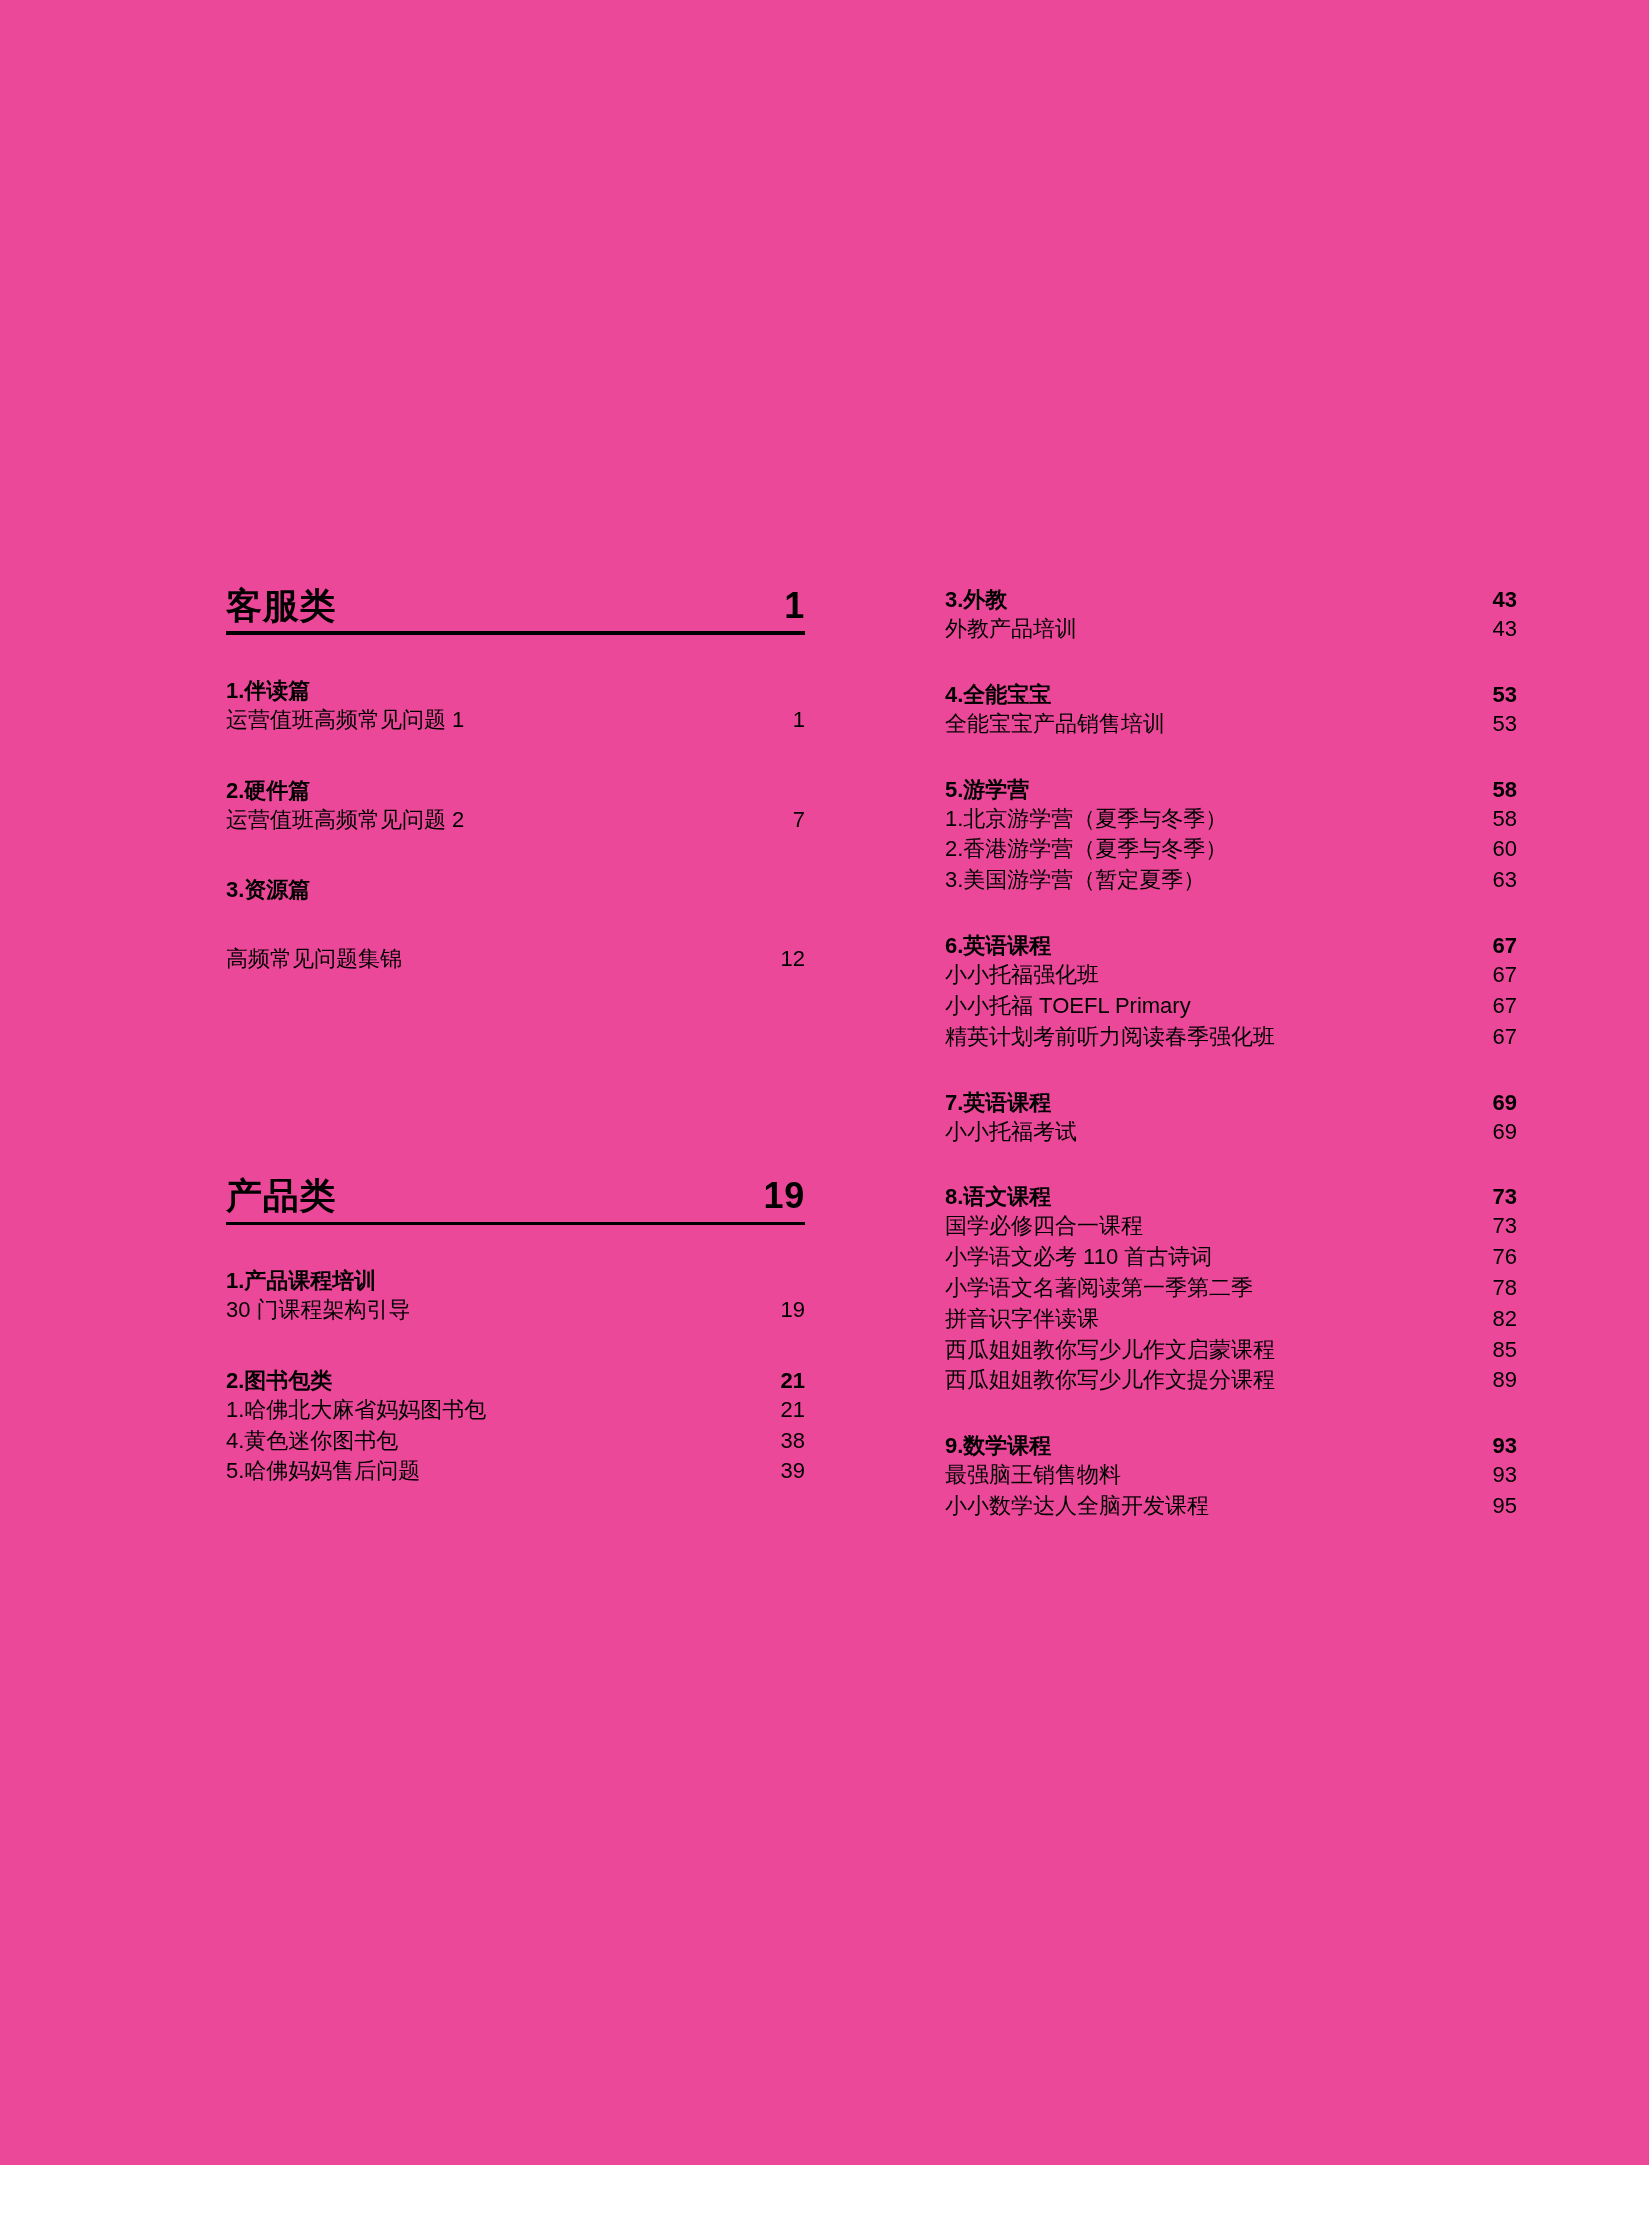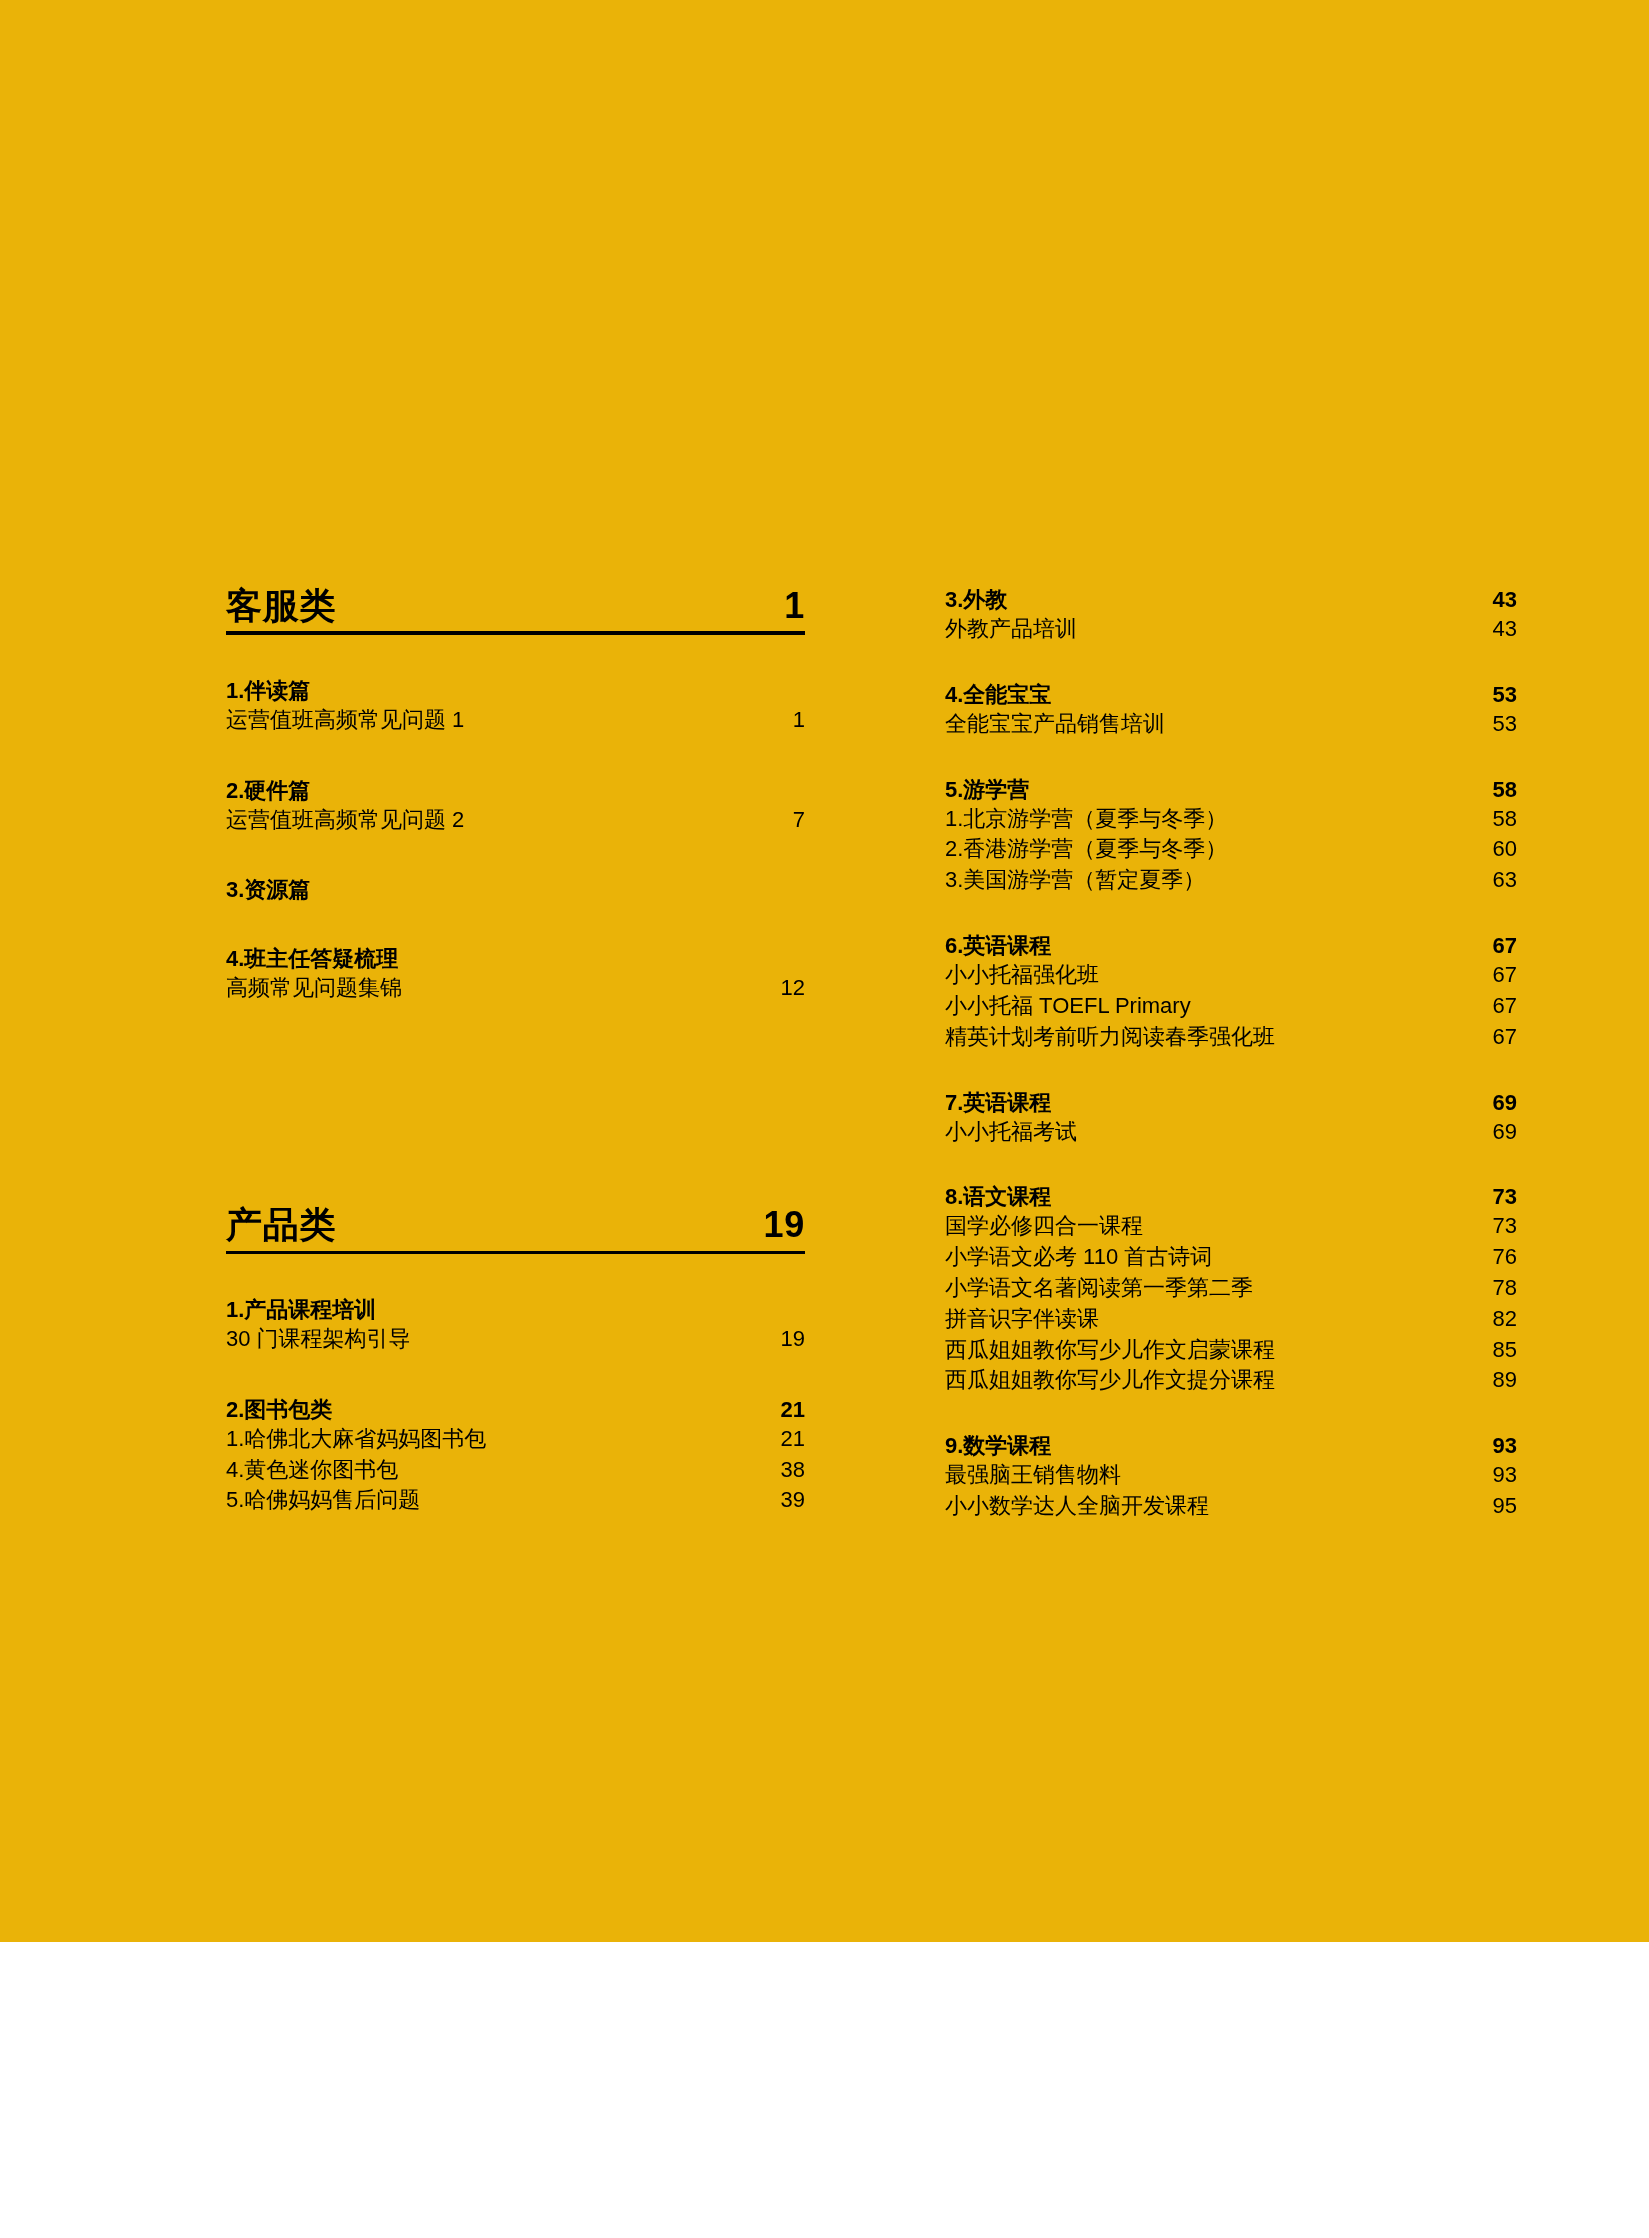--- a/index.html
+++ b/index.html
@@ -14,22 +14,22 @@
     color: #000000;
     position: relative;
     overflow: hidden;
   }
 
   .page {
     position: absolute;
     left: 0;
     top: 0;
     width: 1649px;
-    height: 1942px;
-    background: #eab308;
+    height: 2165px;
+    background: #ec4899;
   }
 
   
   .toc-columns {
     position: absolute;
     left: 0;
     top: 585px;
     width: 1649px;
     display: flex;
     flex-direction: row;
@@ -154,23 +154,20 @@
             </div>
           </div>
           <div class="gap-between-groups"></div>
           <div class="group">
             <div class="group-head">
               <span class="g-title">3.资源篇</span>
             </div>
           </div>
           <div class="gap-between-groups"></div>
           <div class="group">
-            <div class="group-head">
-              <span class="g-title">4.班主任答疑梳理</span>
-            </div>
             <div class="entry">
               <span class="e-title">高频常见问题集锦</span>
               <span class="e-page">12</span>
             </div>
           </div>
           <div class="gap-between-parts"></div>
           <div class="part">
             <div class="part-row">
               <span class="part-title">产品类</span>
               <span class="part-page">19</span>

